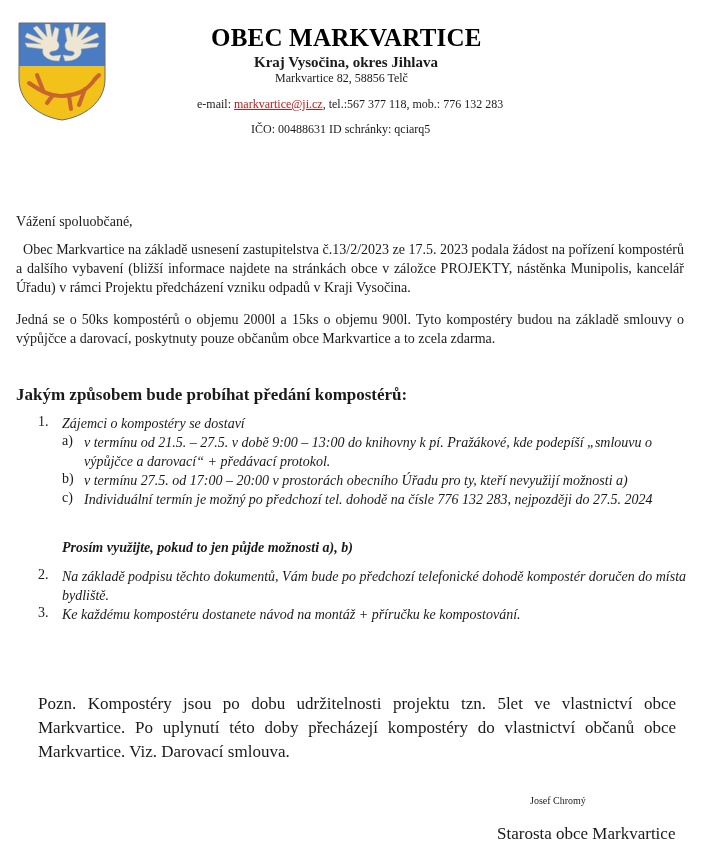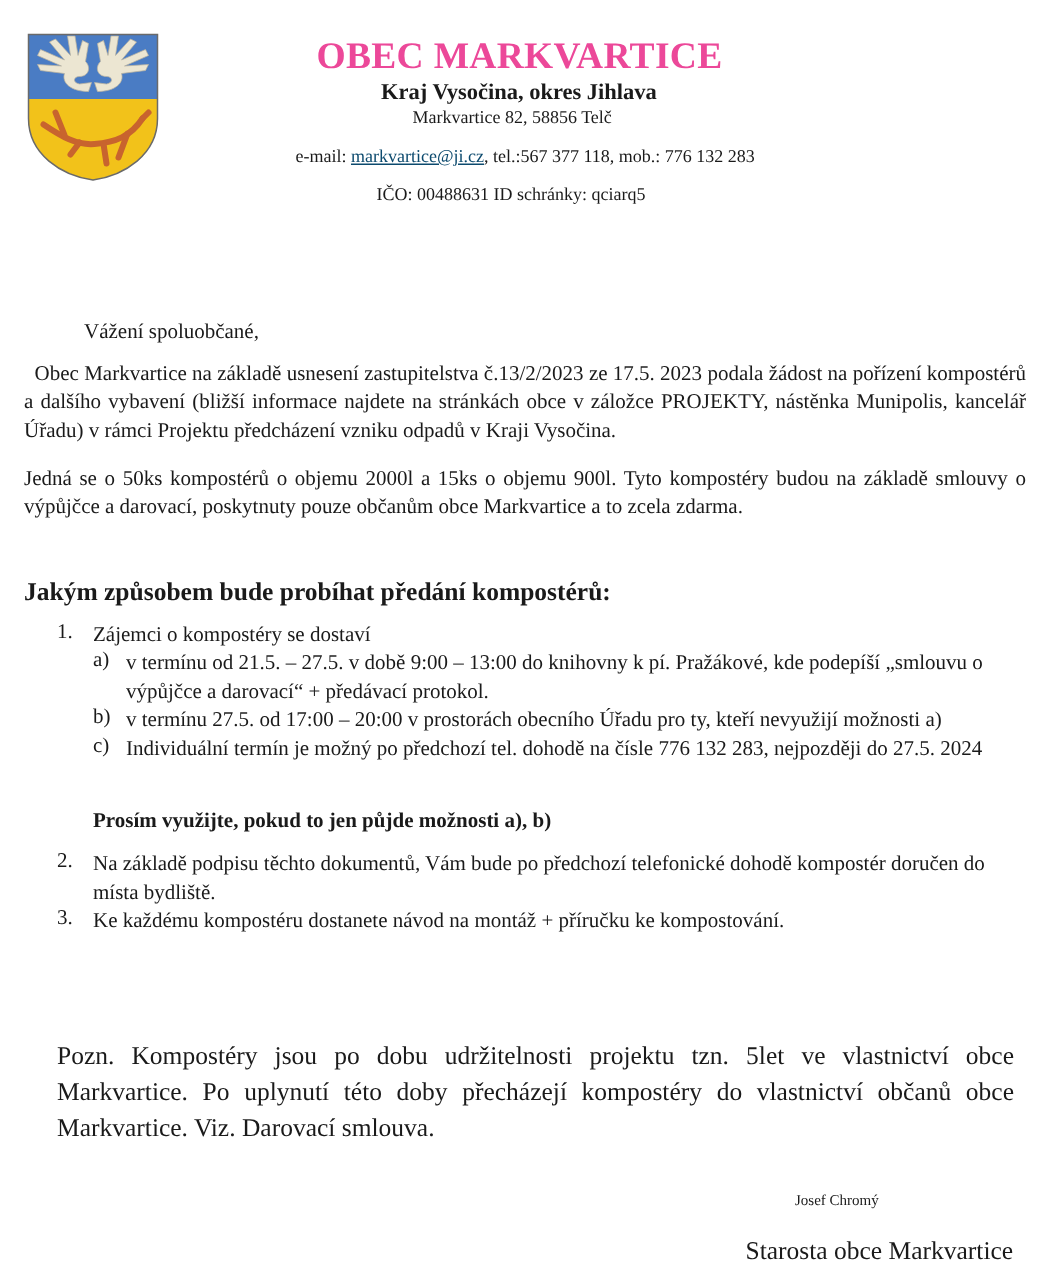--- a/index.html
+++ b/index.html
@@ -15,63 +15,63 @@
       font-family: "Liberation Serif", "DejaVu Serif", serif;
       color: #1a1a1a;
     }
     .abs { position: absolute; }
     .crest {
       left: 17px; top: 21px; width: 90px; height: 100px;
     }
     .title-main {
       position: absolute; left: 211px; top: 24px;
       font-size: 25px; font-weight: bold; letter-spacing: 0.2px;
-      color: #ec4899;
+      color: #000000;
       white-space: nowrap;
     }
     .subtitle {
       position: absolute; left: 254px; top: 54px;
       font-size: 15px; font-weight: bold; white-space: nowrap;
     }
     .address {
       position: absolute; left: 275px; top: 71px;
       font-size: 12px; white-space: nowrap;
     }
     .contact {
       position: absolute; left: 197px; top: 97px;
       font-size: 12px; white-space: nowrap;
     }
     .contact a {
-      color: #0c4a6e; text-decoration: underline;
+      color: #b91c1c; text-decoration: underline;
     }
     .ico {
       position: absolute; left: 251px; top: 122px;
       font-size: 12px; white-space: nowrap;
     }
     .body-text {
       font-size: 14px; line-height: 19px;
     }
-    .greeting { left: 16px; top: 212px; margin-left: 40px; }
+    .greeting { left: 16px; top: 212px; }
     .para1 {
       left: 16px; top: 240px; width: 668px;
       text-align: justify;
     }
     .para2 {
       left: 16px; top: 310px; width: 668px;
       text-align: justify;
     }
     .heading {
       left: 16px; top: 385px;
       font-size: 17px; font-weight: bold; white-space: nowrap;
     }
     .list-num {
       position: absolute; font-size: 14px;
     }
     .list-text {
-      position: absolute; font-size: 14px; line-height: 19px;
+      position: absolute; font-size: 14px; line-height: 19px; font-style: italic;
     }
     .sub-letter {
       position: absolute; font-size: 14px;
     }
     .note {
       left: 38px; top: 692px; width: 638px;
       font-size: 17px; line-height: 24px; text-align: justify;
     }
     .signer {
       left: 530px; top: 795px; font-size: 10px; white-space: nowrap;

